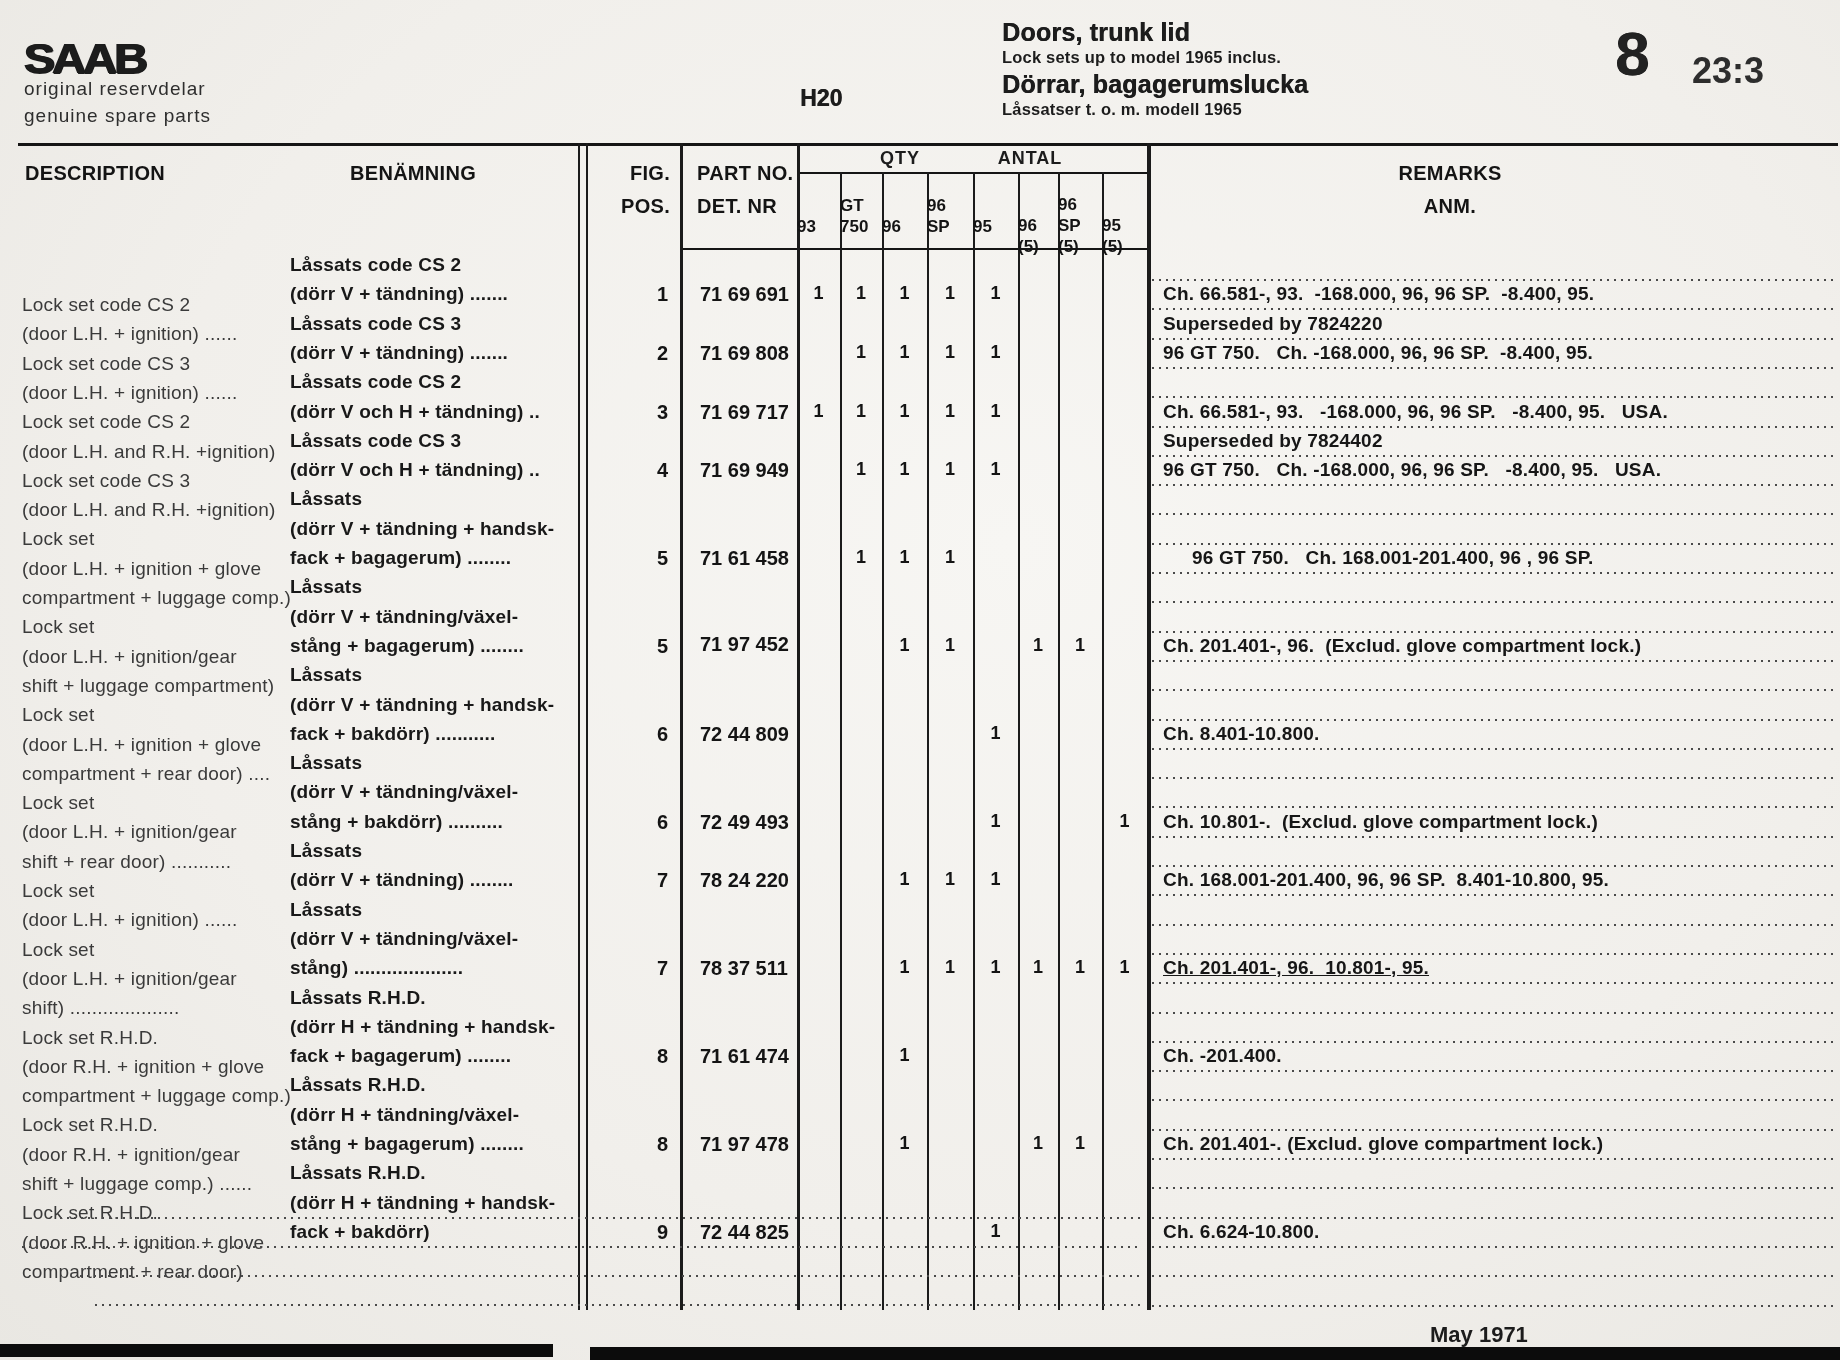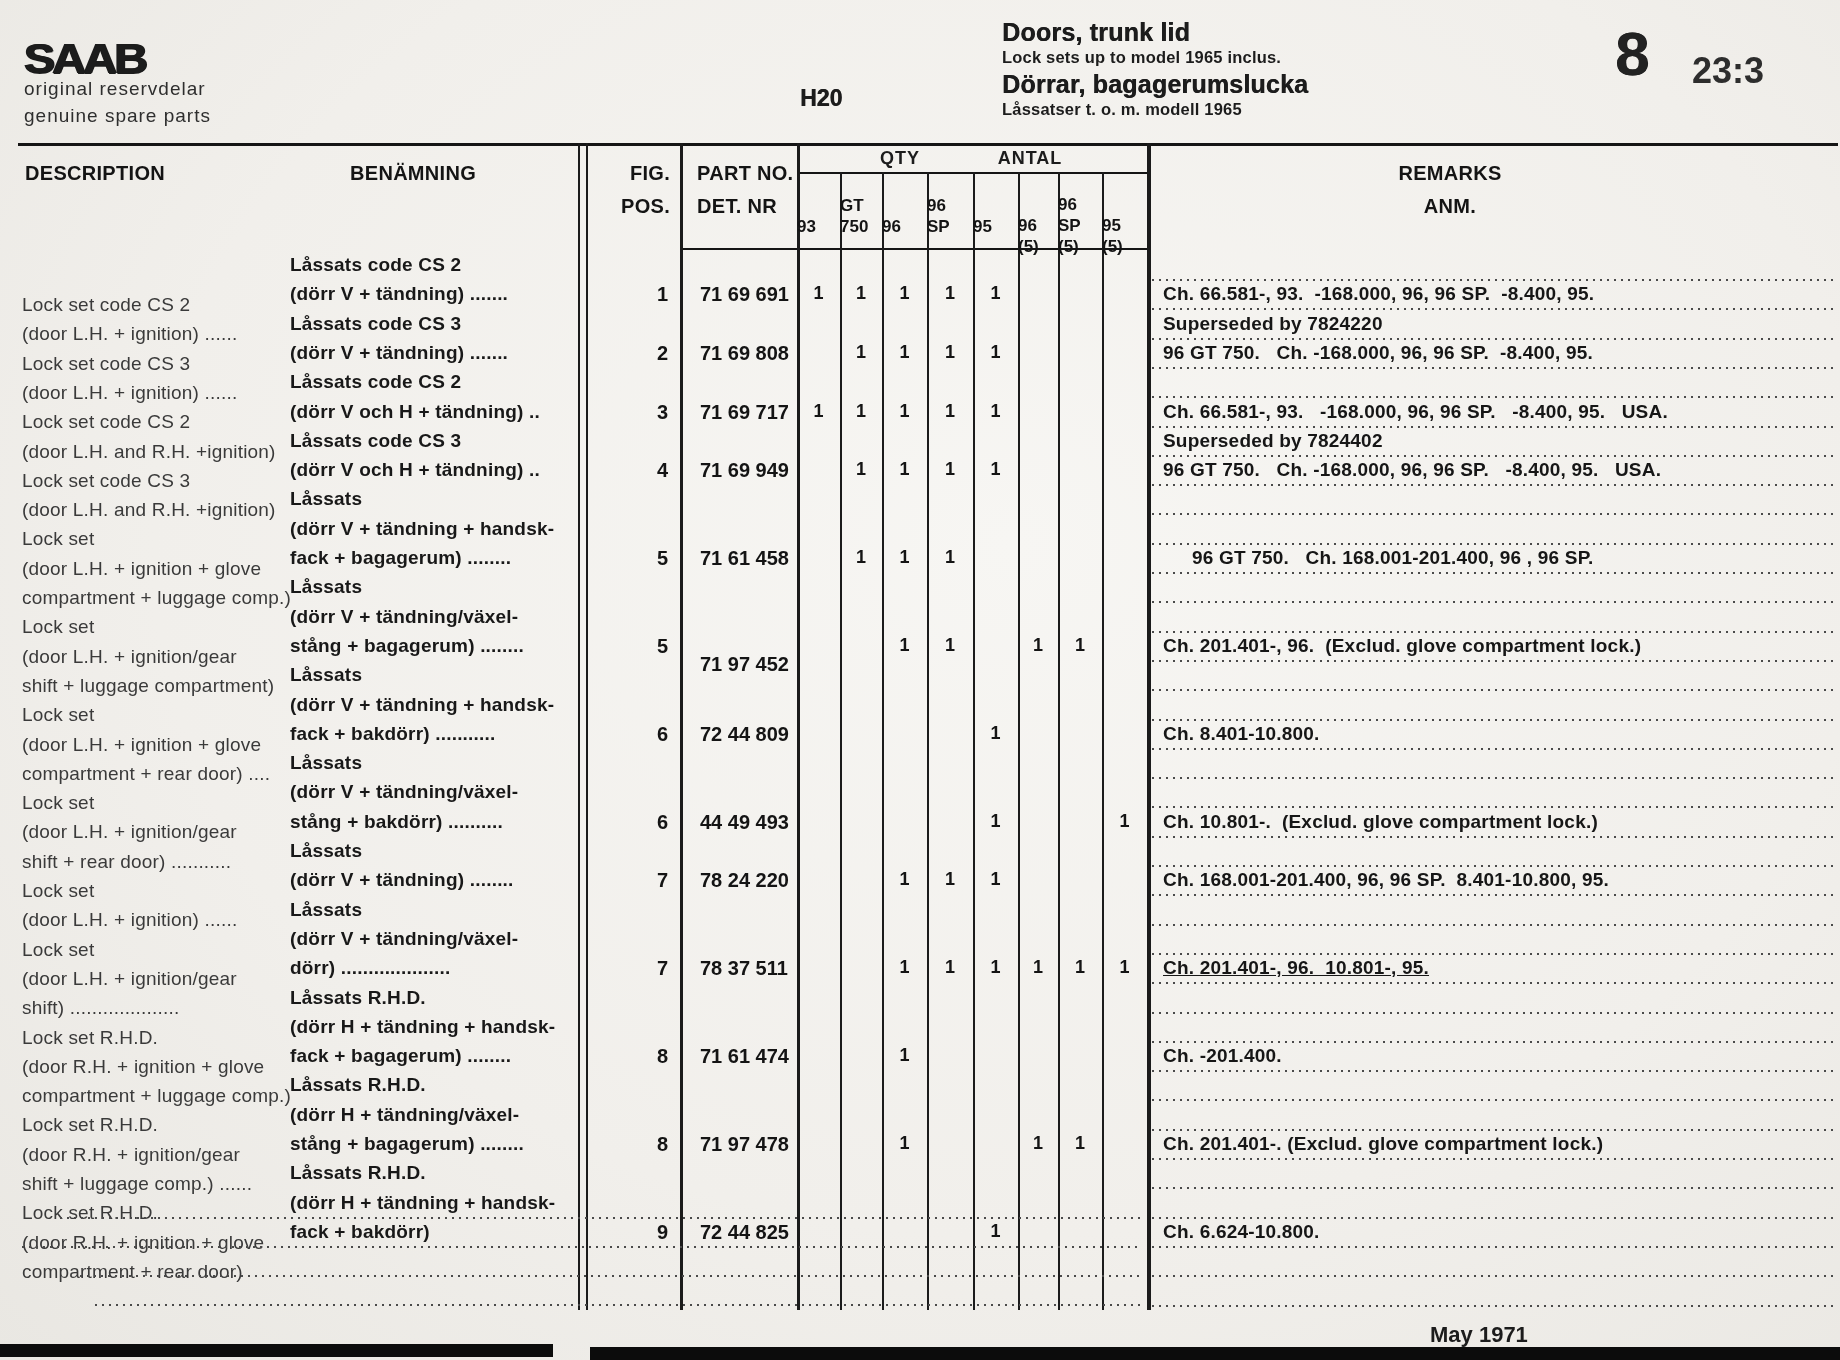--- a/index.html
+++ b/index.html
@@ -149,21 +149,21 @@
       <div class="abs qty1" style="left:882px;top:547px;width:45px;">1</div>
       <div class="abs qty1" style="left:927px;top:547px;width:46px;">1</div>
       <div class="abs remark" style="left:1163px;top:547px;margin-left:29px;">96 GT 750.   Ch. 168.001-201.400, 96 , 96 SP.</div>
       <div class="abs desc" style="left:22px;top:576px;">Lock set</div>
       <div class="abs ben" style="left:290px;top:576px;">Låssats</div>
       <div class="abs desc" style="left:22px;top:606px;">(door L.H. + ignition/gear</div>
       <div class="abs ben" style="left:290px;top:606px;">(dörr V + tändning/växel-</div>
       <div class="abs desc" style="left:22px;top:635px;">shift + luggage compartment)</div>
       <div class="abs ben" style="left:290px;top:635px;">stång + bagagerum) ........</div>
       <div class="abs figno" style="left:590px;top:635px;width:78px;text-align:right;">5</div>
-      <div class="abs part" style="left:700px;top:653px;text-align:right;">71 97 452</div>
+      <div class="abs part" style="left:700px;top:633px;text-align:right;">71 97 452</div>
       <div class="abs qty1" style="left:882px;top:635px;width:45px;">1</div>
       <div class="abs qty1" style="left:927px;top:635px;width:46px;">1</div>
       <div class="abs qty1" style="left:1018px;top:635px;width:40px;">1</div>
       <div class="abs qty1" style="left:1058px;top:635px;width:44px;">1</div>
       <div class="abs remark" style="left:1163px;top:635px;">Ch. 201.401-, 96.  (Exclud. glove compartment lock.)</div>
       <div class="abs desc" style="left:22px;top:664px;">Lock set</div>
       <div class="abs ben" style="left:290px;top:664px;">Låssats</div>
       <div class="abs desc" style="left:22px;top:694px;">(door L.H. + ignition + glove</div>
       <div class="abs ben" style="left:290px;top:694px;">(dörr V + tändning + handsk-</div>
       <div class="abs desc" style="left:22px;top:723px;">compartment + rear door) ....</div>
@@ -172,40 +172,40 @@
       <div class="abs part" style="left:700px;top:723px;">72 44 809</div>
       <div class="abs qty1" style="left:973px;top:723px;width:45px;">1</div>
       <div class="abs remark" style="left:1163px;top:723px;">Ch. 8.401-10.800.</div>
       <div class="abs desc" style="left:22px;top:752px;">Lock set</div>
       <div class="abs ben" style="left:290px;top:752px;">Låssats</div>
       <div class="abs desc" style="left:22px;top:781px;">(door L.H. + ignition/gear</div>
       <div class="abs ben" style="left:290px;top:781px;">(dörr V + tändning/växel-</div>
       <div class="abs desc" style="left:22px;top:811px;">shift + rear door) ...........</div>
       <div class="abs ben" style="left:290px;top:811px;">stång + bakdörr) ..........</div>
       <div class="abs figno" style="left:590px;top:811px;width:78px;text-align:right;">6</div>
-      <div class="abs part" style="left:700px;top:811px;">44 49 493</div>
+      <div class="abs part" style="left:700px;top:811px;">72 49 493</div>
       <div class="abs qty1" style="left:973px;top:811px;width:45px;">1</div>
       <div class="abs qty1" style="left:1102px;top:811px;width:45px;">1</div>
       <div class="abs remark" style="left:1163px;top:811px;">Ch. 10.801-.  (Exclud. glove compartment lock.)</div>
       <div class="abs desc" style="left:22px;top:840px;">Lock set</div>
       <div class="abs ben" style="left:290px;top:840px;">Låssats</div>
       <div class="abs desc" style="left:22px;top:869px;">(door L.H. + ignition) ......</div>
       <div class="abs ben" style="left:290px;top:869px;">(dörr V + tändning) ........</div>
       <div class="abs figno" style="left:590px;top:869px;width:78px;text-align:right;">7</div>
       <div class="abs part" style="left:700px;top:869px;">78 24 220</div>
       <div class="abs qty1" style="left:882px;top:869px;width:45px;">1</div>
       <div class="abs qty1" style="left:927px;top:869px;width:46px;">1</div>
       <div class="abs qty1" style="left:973px;top:869px;width:45px;">1</div>
       <div class="abs remark" style="left:1163px;top:869px;">Ch. 168.001-201.400, 96, 96 SP.  8.401-10.800, 95.</div>
       <div class="abs desc" style="left:22px;top:899px;">Lock set</div>
       <div class="abs ben" style="left:290px;top:899px;">Låssats</div>
       <div class="abs desc" style="left:22px;top:928px;">(door L.H. + ignition/gear</div>
       <div class="abs ben" style="left:290px;top:928px;">(dörr V + tändning/växel-</div>
       <div class="abs desc" style="left:22px;top:957px;">shift) ....................</div>
-      <div class="abs ben" style="left:290px;top:957px;">dörr) ....................</div>
+      <div class="abs ben" style="left:290px;top:957px;">stång) ....................</div>
       <div class="abs figno" style="left:590px;top:957px;width:78px;text-align:right;">7</div>
       <div class="abs part" style="left:700px;top:957px;">78 37 511</div>
       <div class="abs qty1" style="left:882px;top:957px;width:45px;">1</div>
       <div class="abs qty1" style="left:927px;top:957px;width:46px;">1</div>
       <div class="abs qty1" style="left:973px;top:957px;width:45px;">1</div>
       <div class="abs qty1" style="left:1018px;top:957px;width:40px;">1</div>
       <div class="abs qty1" style="left:1058px;top:957px;width:44px;">1</div>
       <div class="abs qty1" style="left:1102px;top:957px;width:45px;">1</div>
       <div class="abs remark" style="left:1163px;top:957px;text-decoration:underline;">Ch. 201.401-, 96.  10.801-, 95.</div>
       <div class="abs desc" style="left:22px;top:987px;">Lock set R.H.D.</div>

